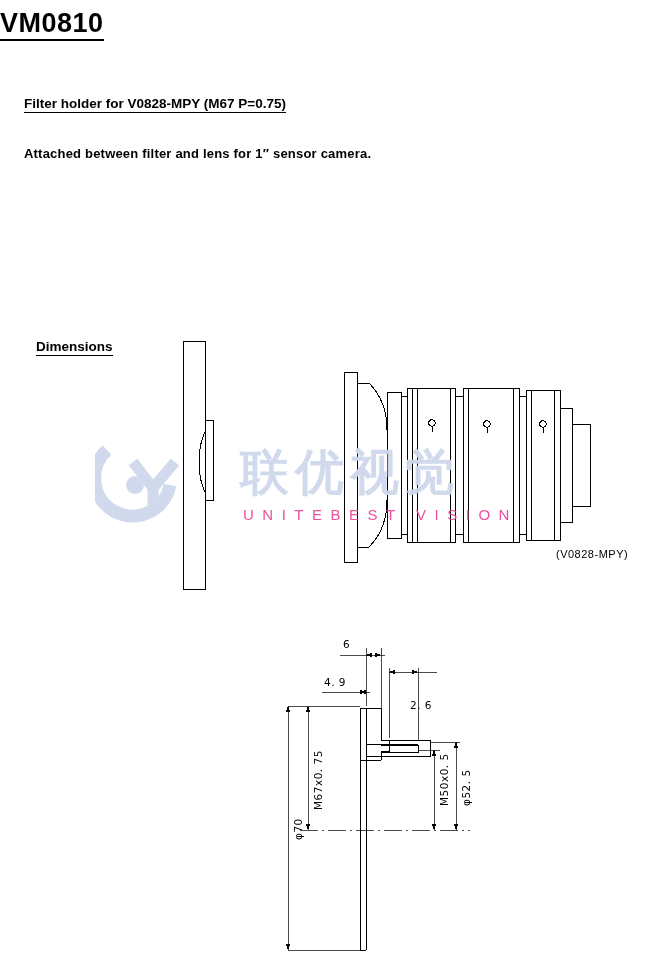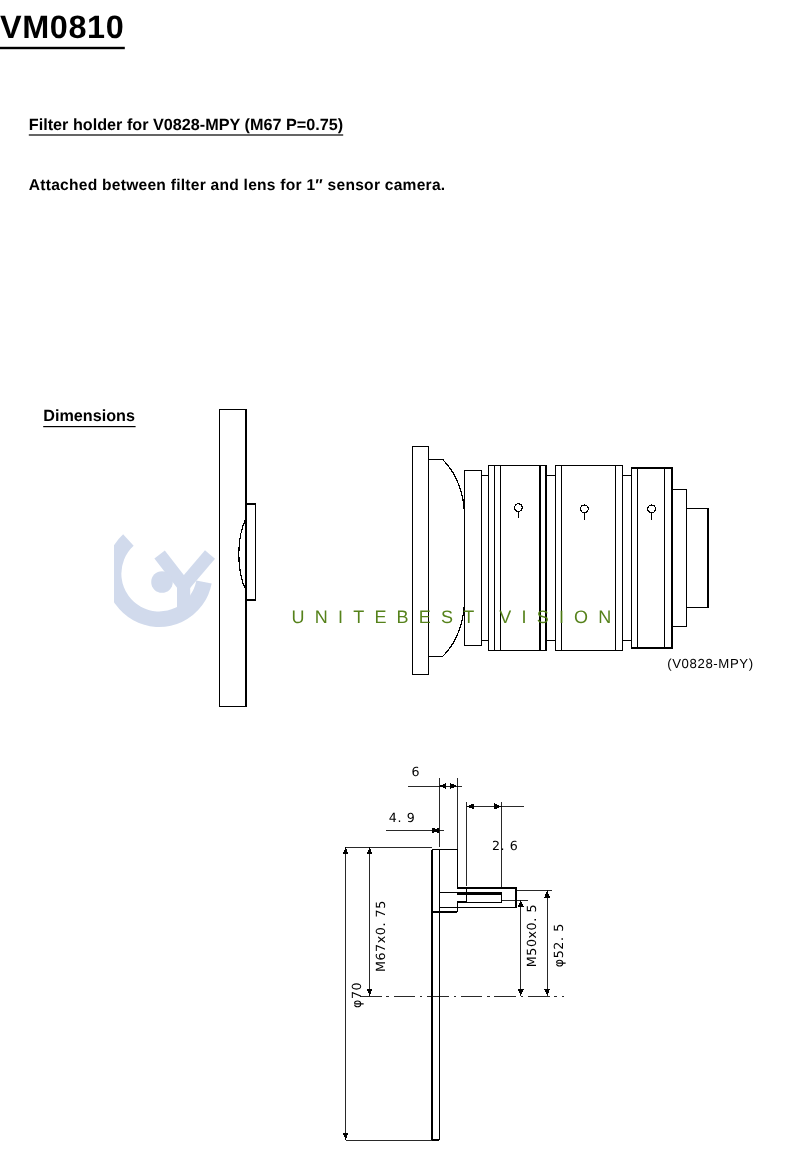--- a/index.html
+++ b/index.html
@@ -79,21 +79,21 @@
     font-weight: bold;
     color: #cfd9ec;
     letter-spacing: 6px;
     font-family: "DejaVu Sans", sans-serif;
   }
   .wm-en {
     position: absolute;
     left: 148px;
     top: 66px;
     font-size: 15px;
-    color: #4d7c0f;
+    color: #ec4899;
     letter-spacing: 8.5px;
     font-family: "Liberation Sans", sans-serif;
   }
   .caption {
     position: absolute;
     font-size: 11px;
     font-family: Liberation Sans, sans-serif;
     letter-spacing: 0.5px;
   }
   #caption-lens { left: 556px; top: 548px; }
@@ -232,20 +232,21 @@
     </g>
   </svg>
 
   <div class="watermark">
     <svg width="150" height="90" viewBox="0 0 150 90">
       <path d="M12 10 A38 38 0 1 0 75 45" fill="none" stroke="#cfd9ec" stroke-width="13"></path>
       <path d="M38 22 L58 48 L58 68" fill="none" stroke="#cfd9ec" stroke-width="11"></path>
       <path d="M80 22 L58 48" fill="none" stroke="#cfd9ec" stroke-width="11"></path>
       <circle cx="40" cy="45" r="9" fill="#cfd9ec"></circle>
     </svg>
+    <div class="wm-cn">联优视觉</div>
     <div class="wm-en">UNITEBEST VISION</div>
   </div>
 
   <div class="caption" id="caption-lens">(V0828-MPY)</div>
 
   <div class="dimtext" style="left:343px; top:638px;">6</div>
   <div class="dimtext" style="left:410px; top:655px;margin-top:44px;">2. 6</div>
   <div class="dimtext" style="left:324px; top:676px;">4. 9</div>
 
   <div class="dimtext vert" style="left:312px; top:810px;">M67x0. 75</div>

